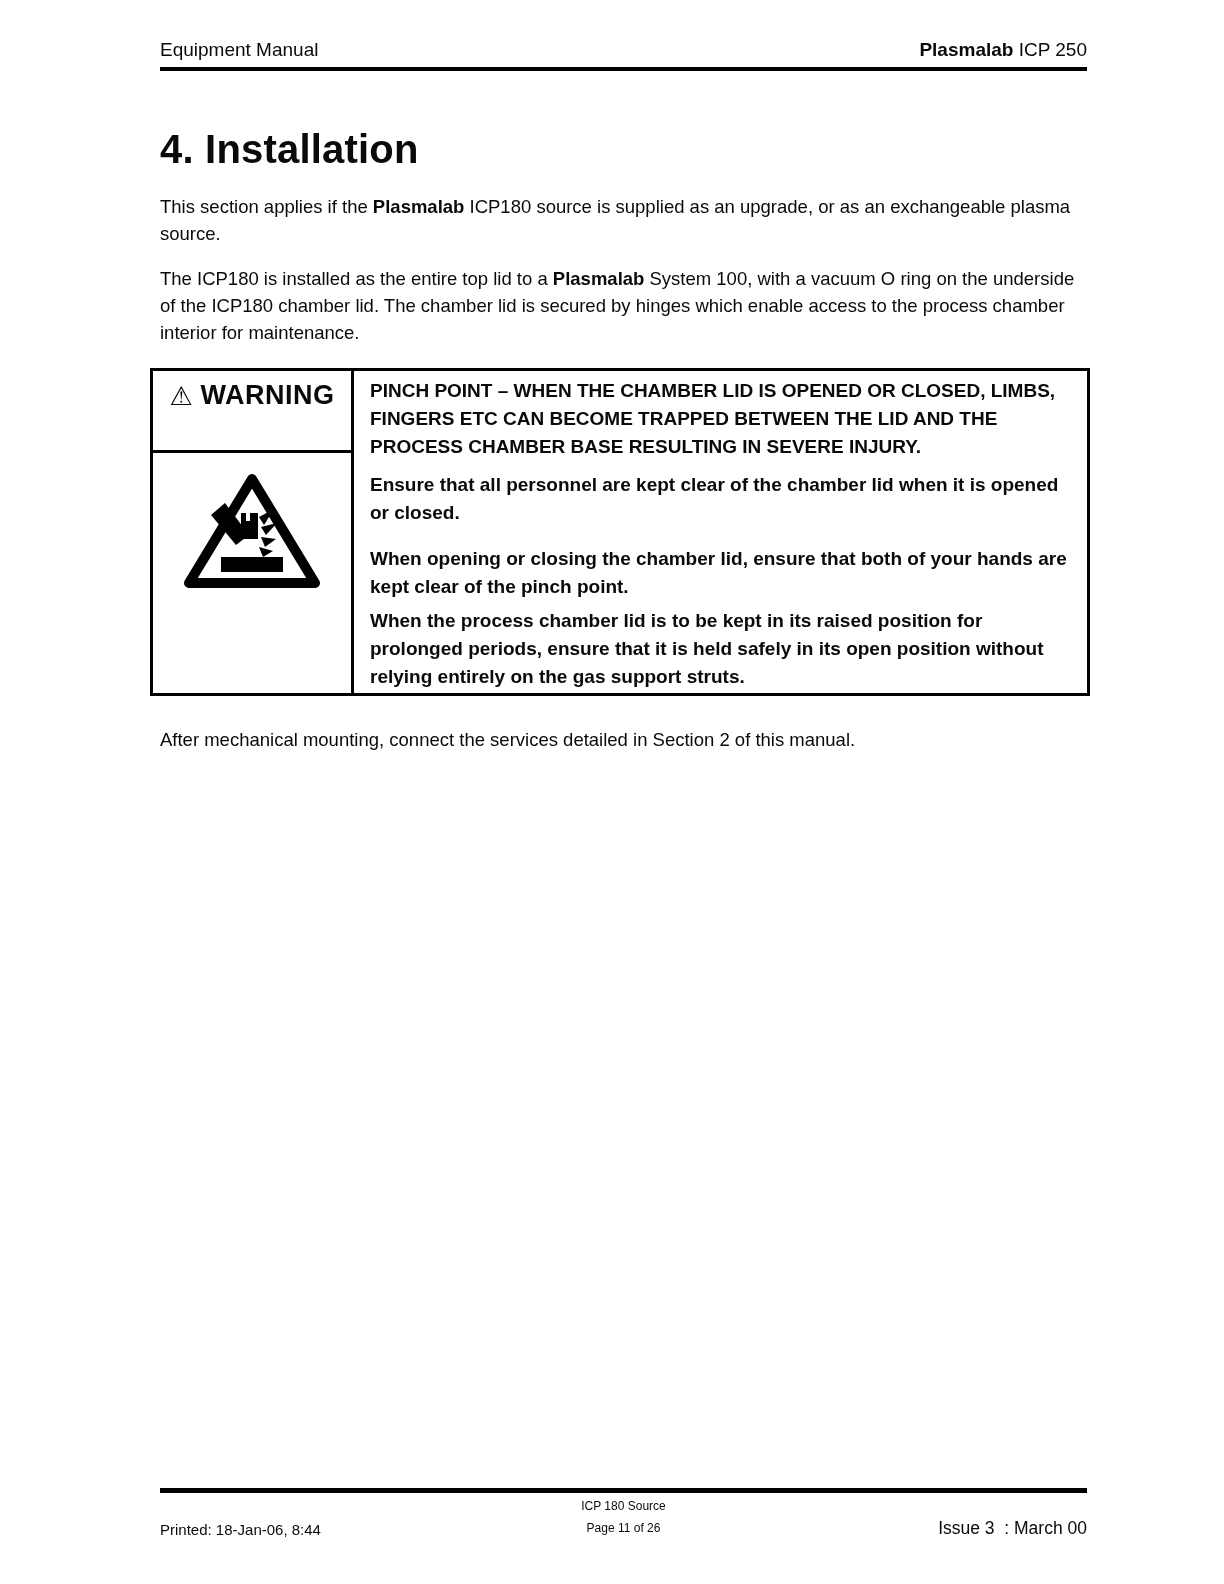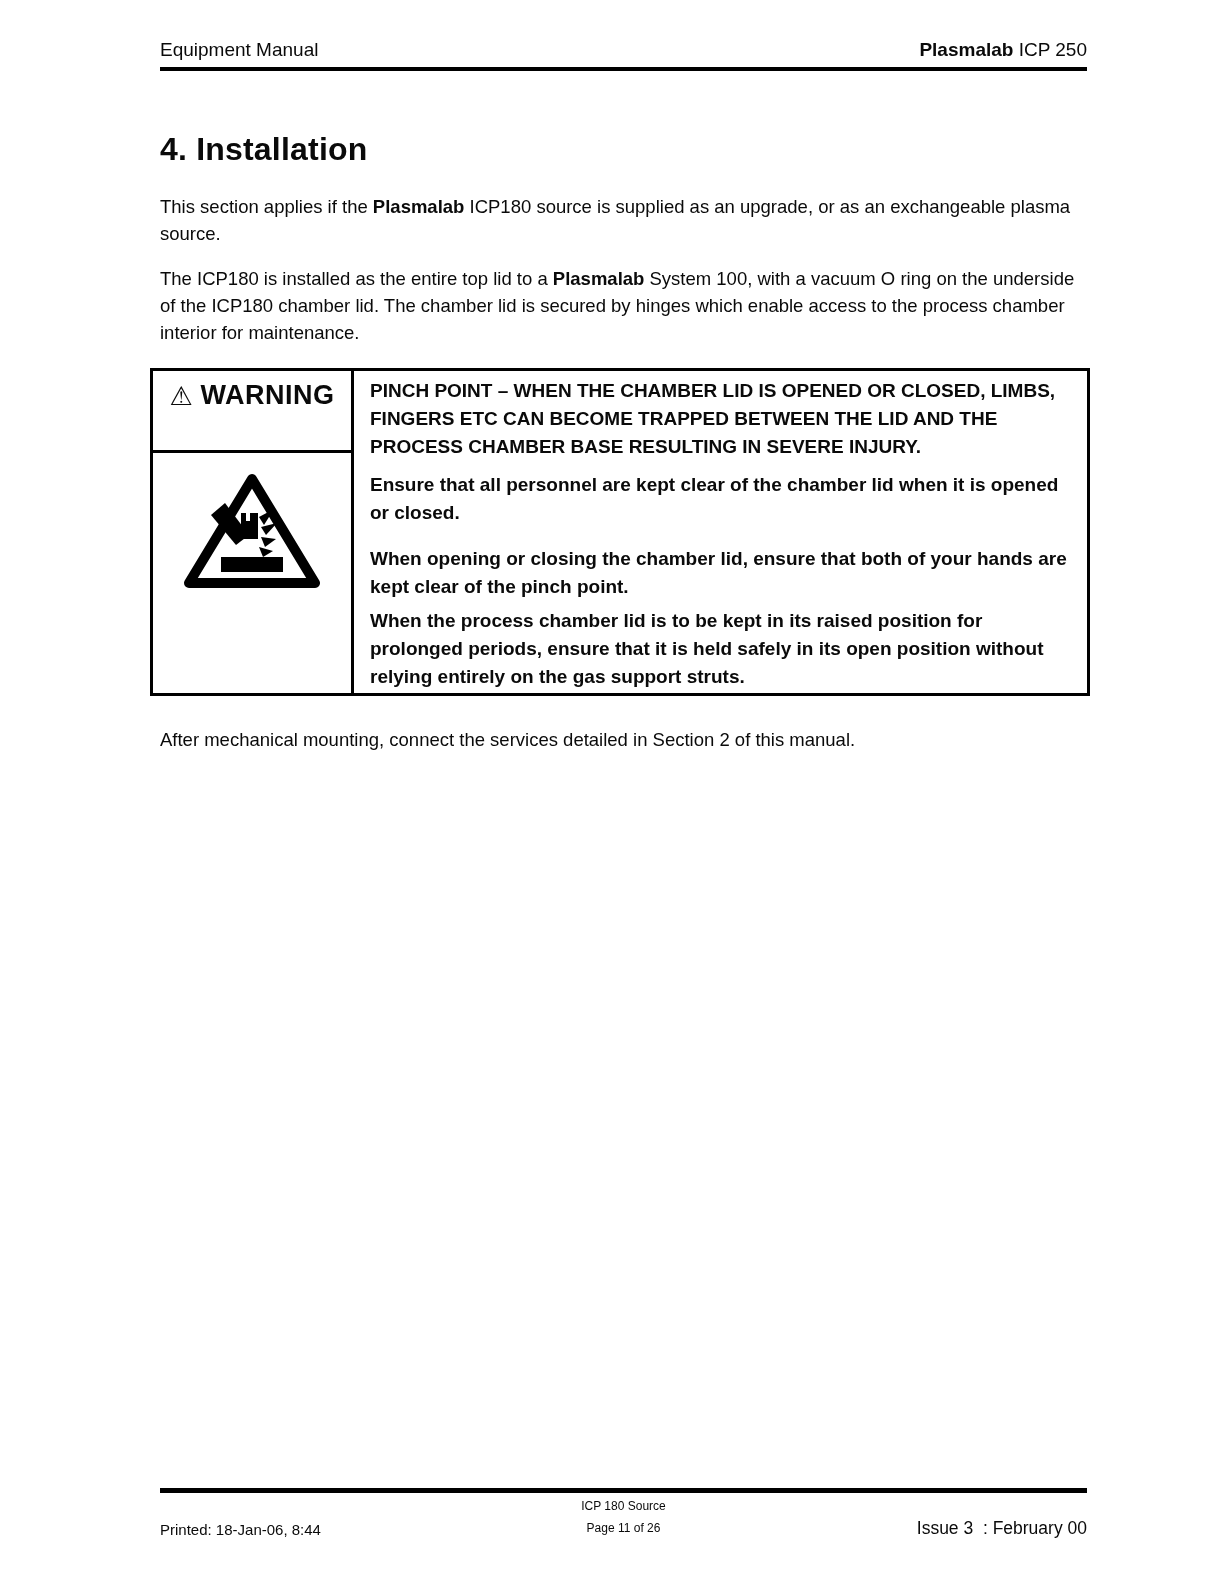--- a/index.html
+++ b/index.html
@@ -25,21 +25,21 @@
   .header-center { font-weight: bold; }
   .header-right b { font-weight: bold; }
   .rule {
     height: 4px;
     background: #000;
     margin: 5px 137px 0 160px;
   }
   
   h1.section-title {
     margin: 60px 137px 26px 160px;
-    font-size: 32px;
+    font-size: 40px;
     line-height: 36px;
     font-weight: bold;
     letter-spacing: 0.2px;
   }
   p.body-p {
     margin: 18px 137px 0 160px;
     font-size: 18.5px;
     line-height: 27px;
   }
   p.body-p b { font-weight: bold; }
@@ -173,17 +173,17 @@
   <p class="body-p" style="margin-top:30px">After mechanical mounting, connect the services detailed in Section 2 of this manual.</p>
 
   <div class="footer">
     <div class="rule"></div>
     <div class="footer-row">
       <span class="footer-left">Printed: 18-Jan-06, 8:44</span>
       <span class="footer-center">
         <span style="display:block">ICP 180 Source</span>
         <span style="display:block">Page 11 of 26</span>
       </span>
-      <span class="footer-right">Issue 3  : February 00</span>
+      <span class="footer-right">Issue 3  : March 00</span>
     </div>
   </div>
 
 </div>
 
 </body></html>

